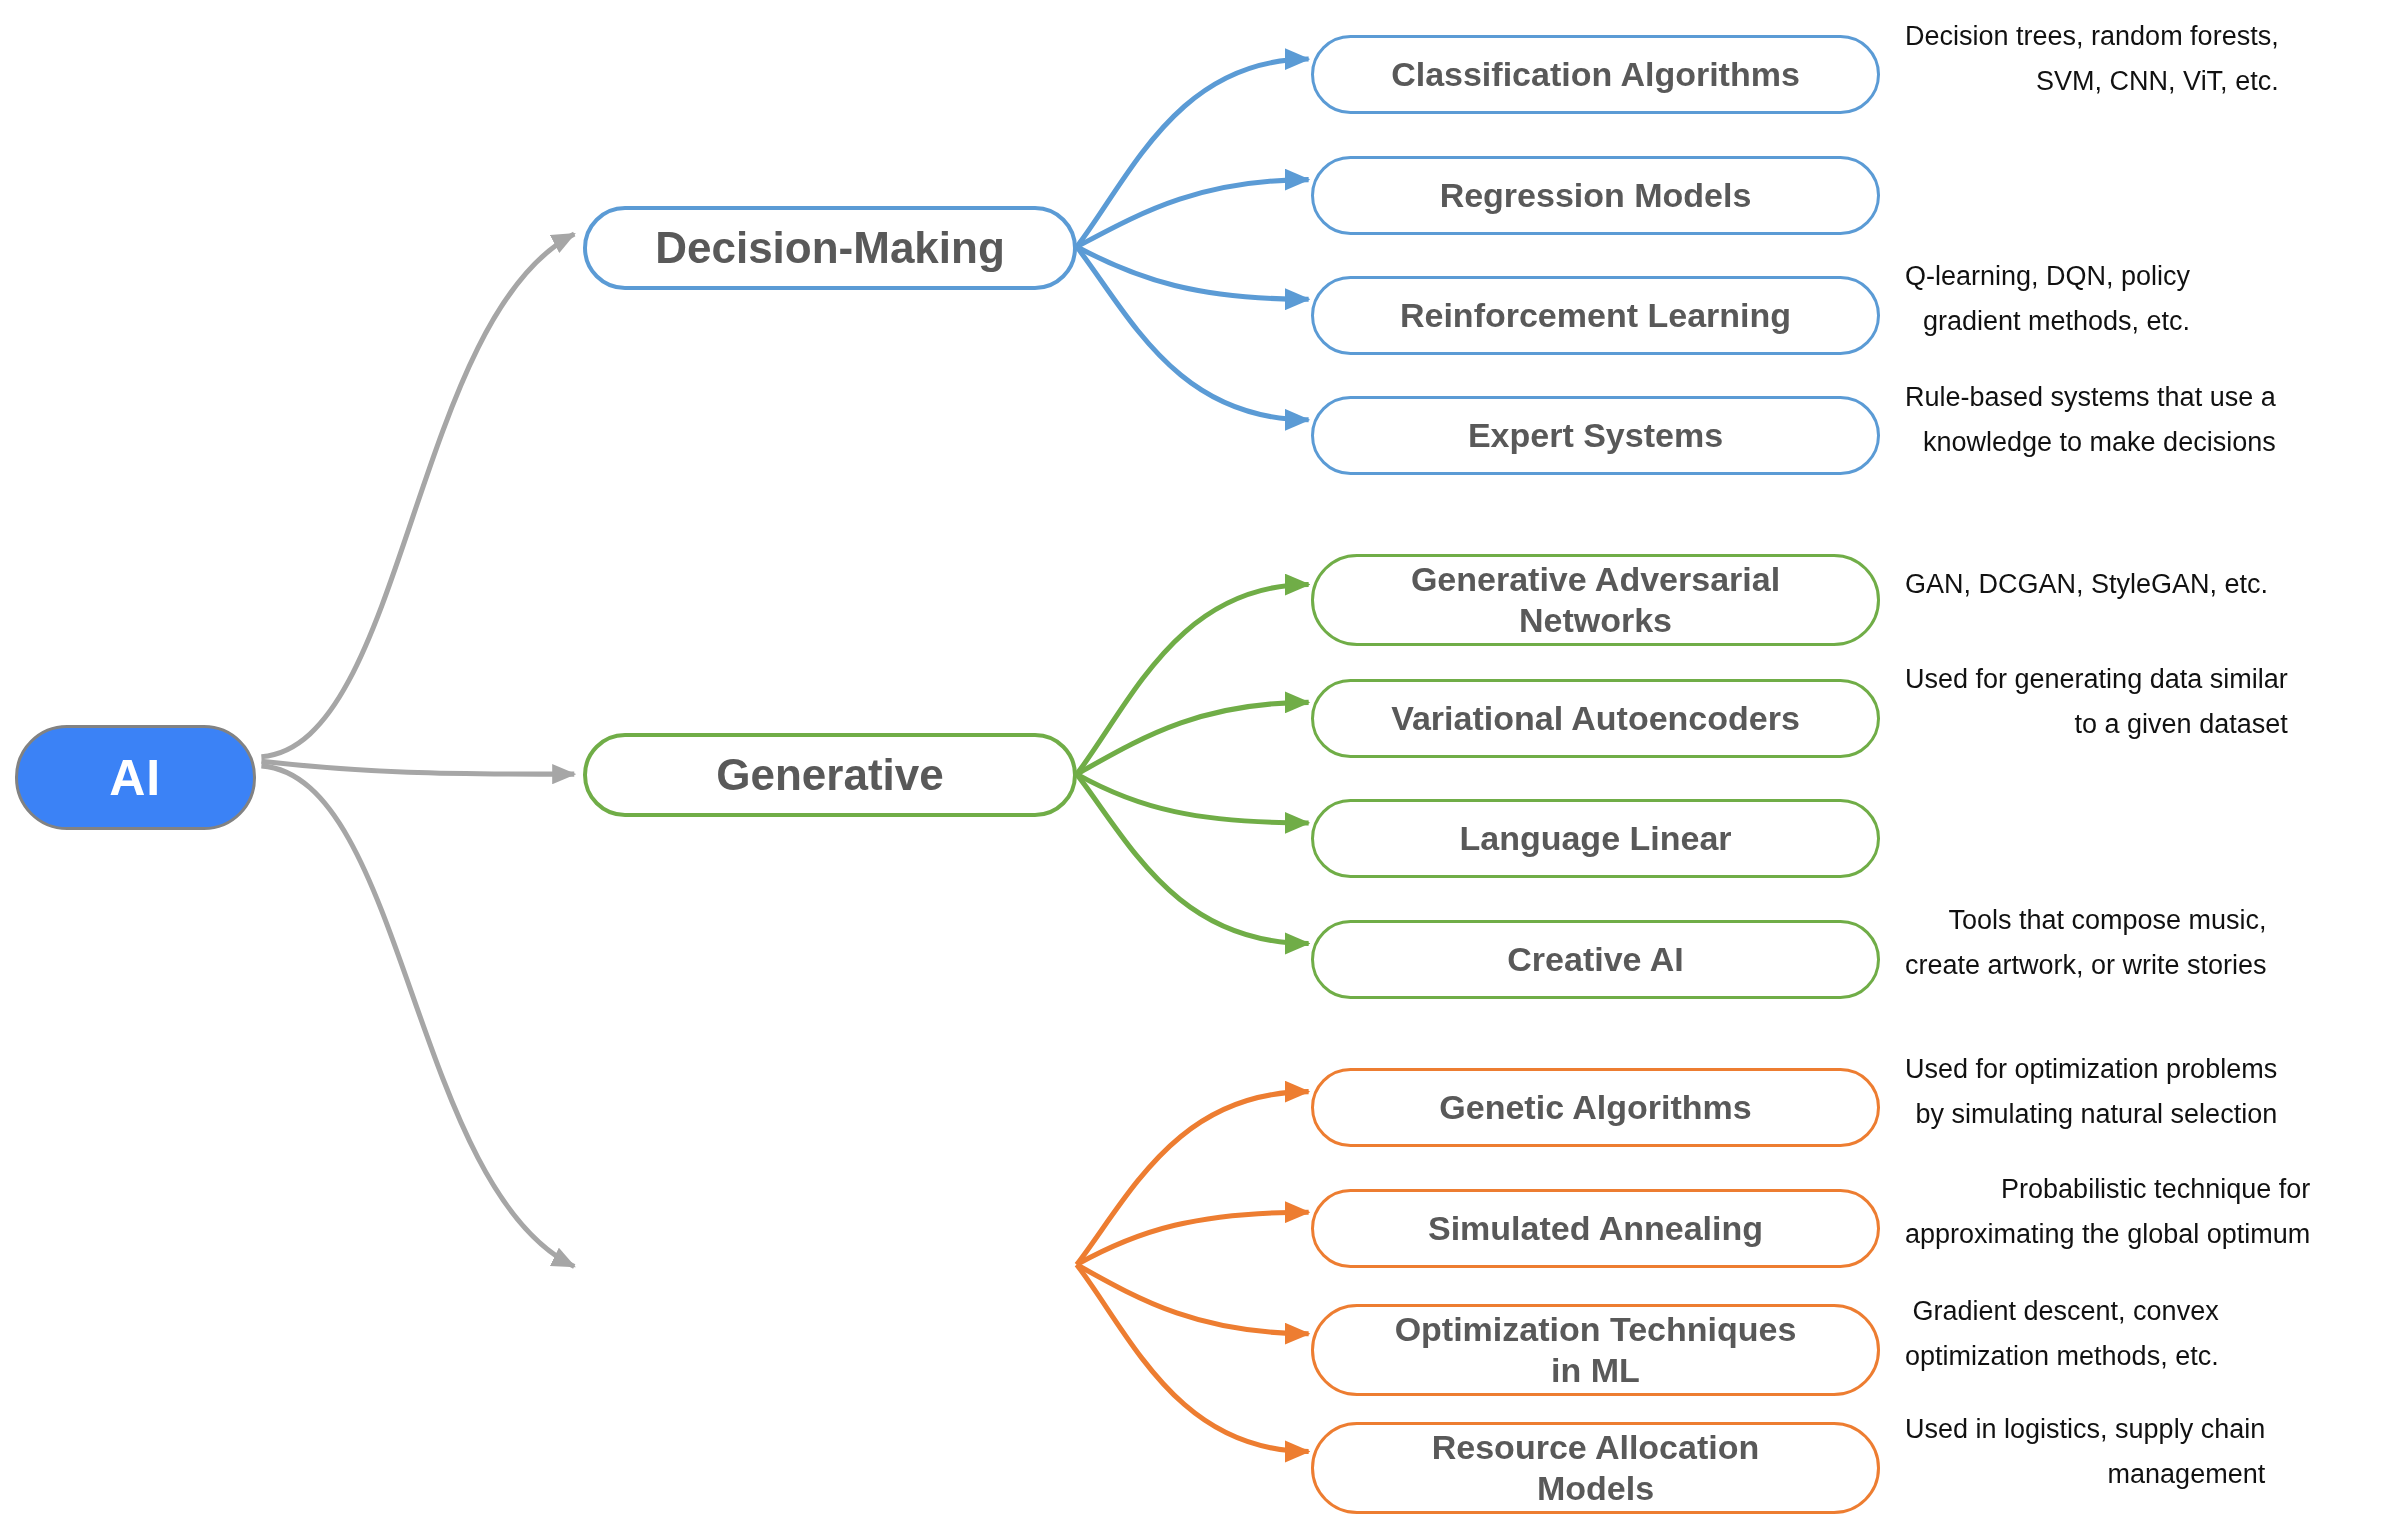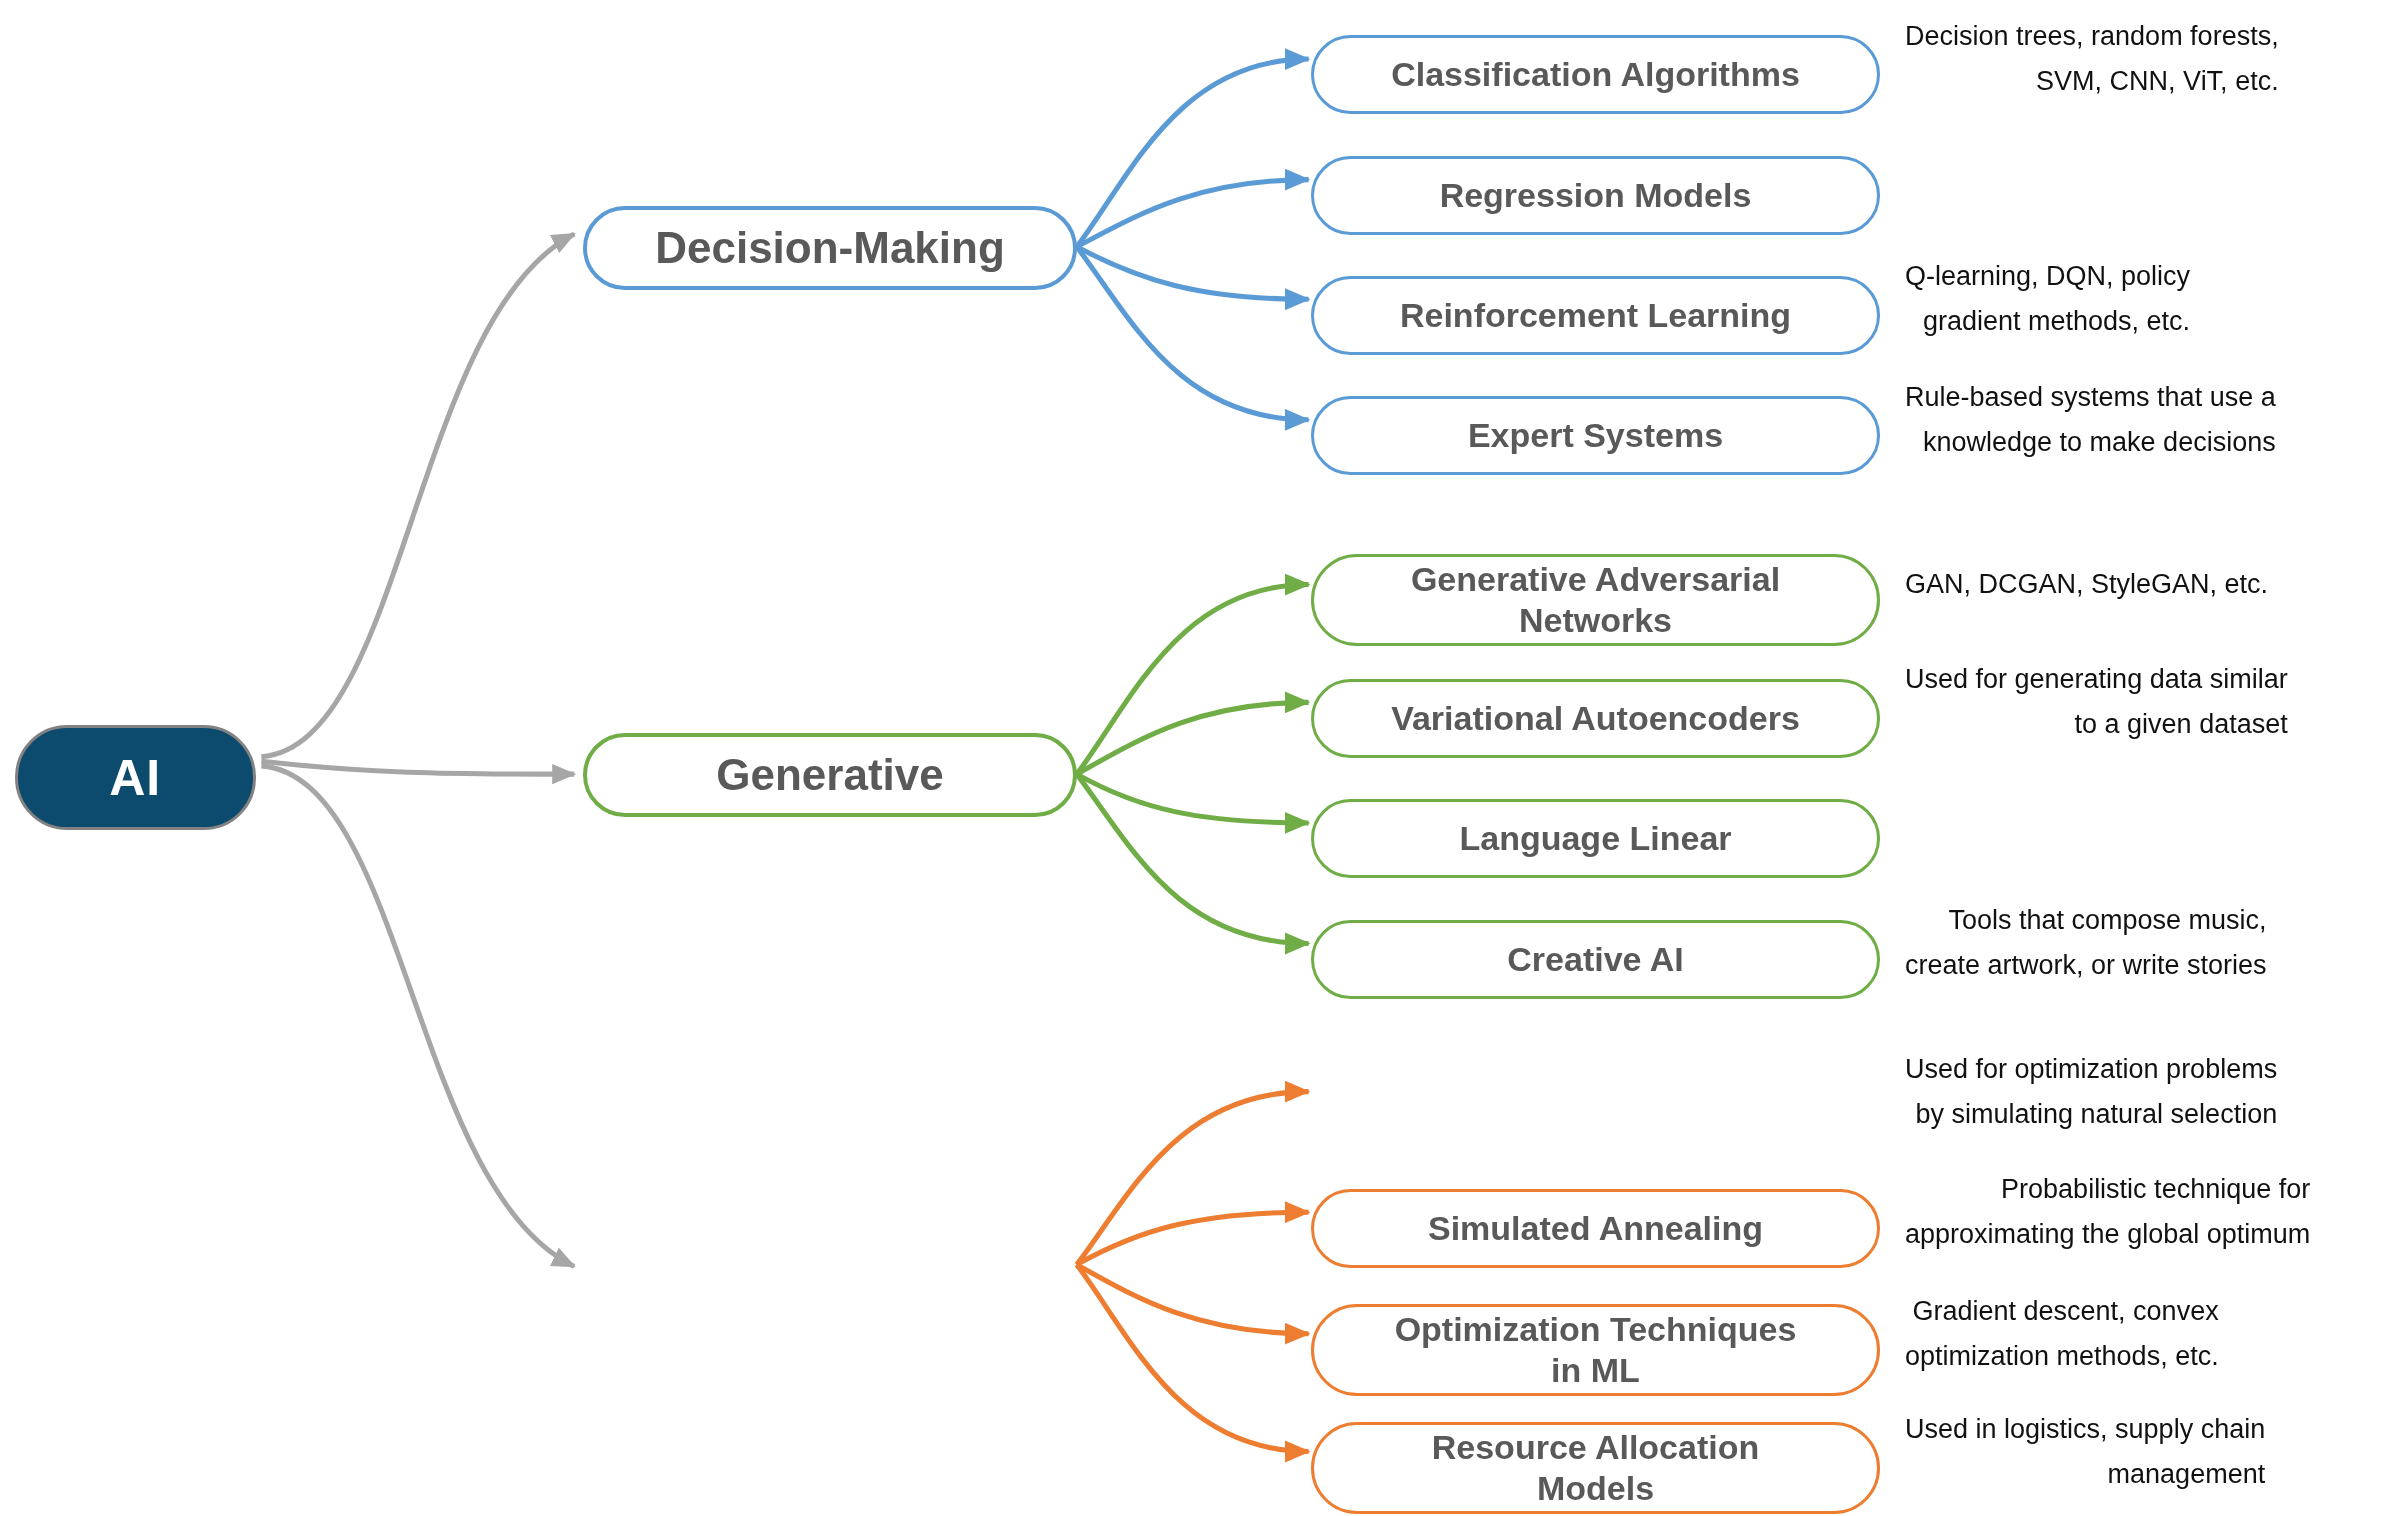--- a/index.html
+++ b/index.html
@@ -18,21 +18,21 @@
     box-sizing:border-box;
     text-align:center;
     z-index:1;
     color:#595959;
     font-weight:bold;
     white-space:pre-line;
     margin-top:16px;
   }
   .node-root{
     left:14.7px;top:709px;width:241px;height:105px;
-    background:#0c4a6e;border:3.7px solid #828282;border-radius:52px;
+    background:#3b82f6;border:3.7px solid #828282;border-radius:52px;
     color:#ffffff;font-size:50px;letter-spacing:0.9px;
   }
   .node-main{
     left:583px;width:494px;height:84px;
     border-radius:57px;font-size:44px;
   }
   .main-blue{top:190px;border:4.6px solid #5b9bd5;}
   .main-green{top:717px;border:4.6px solid #70ad47;}
   .main-orange{top:1208px;border:4.6px solid #ed7d31;}
   .node-sub{
@@ -109,20 +109,21 @@
   <div class="node node-sub sub-1line sub-blue" style="top:140px">Regression Models</div>
   <div class="node node-sub sub-1line sub-blue" style="top:260px">Reinforcement Learning</div>
   <div class="node node-sub sub-1line sub-blue" style="top:380px">Expert Systems</div>
 
   <div class="node node-sub sub-2line sub-green" style="top:538px">Generative Adversarial
 Networks</div>
   <div class="node node-sub sub-1line sub-green" style="top:663px">Variational Autoencoders</div>
   <div class="node node-sub sub-1line sub-green" style="top:783px">Language Linear</div>
   <div class="node node-sub sub-1line sub-green" style="top:904px">Creative AI</div>
 
+  <div class="node node-sub sub-1line sub-orange" style="top:1052px">Genetic Algorithms</div>
   <div class="node node-sub sub-1line sub-orange" style="top:1173px">Simulated Annealing</div>
   <div class="node node-sub sub-2line sub-orange" style="top:1288px">Optimization Techniques
 in ML</div>
   <div class="node node-sub sub-2line sub-orange" style="top:1406px">Resource Allocation
 Models</div>
 
   <div class="desc" style="top:59px">Decision trees, random forests,
 SVM, CNN, ViT, etc.</div>
   <div class="desc" style="top:299px">Q-learning, DQN, policy
 gradient methods, etc.</div>

